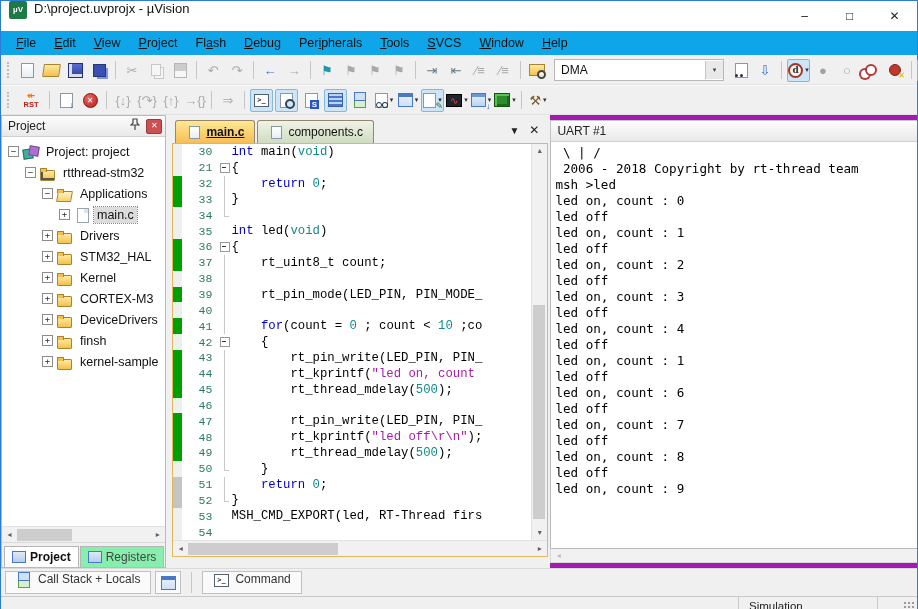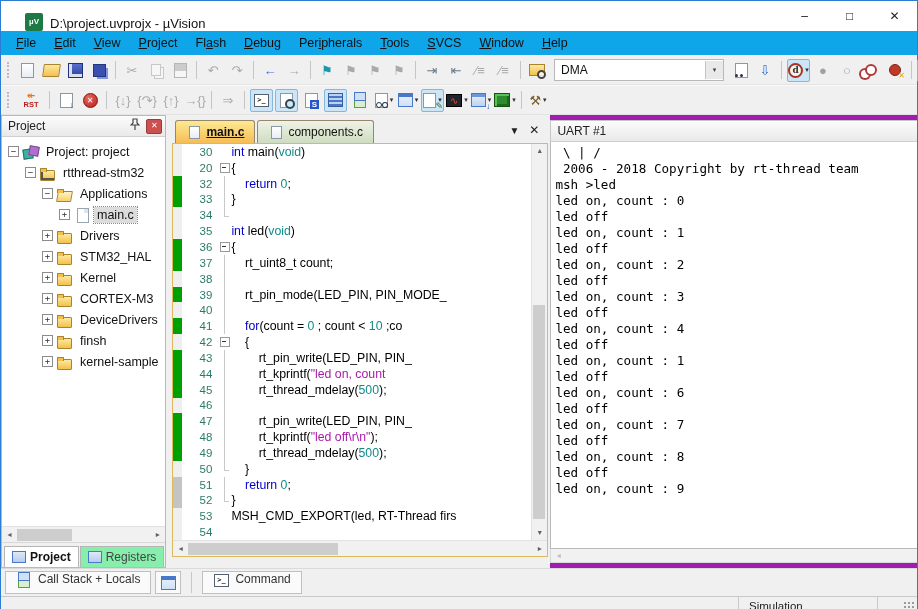--- a/index.html
+++ b/index.html
@@ -1,20 +1,20 @@
 <!DOCTYPE html>
 <html><head>
 <meta charset="utf-8">
 <style>
   html,body{margin:0;padding:0}
   body{width:918px;height:609px;font-family:"Liberation Sans","DejaVu Sans",sans-serif;background:#fff;overflow:hidden}
   .window{width:916px;height:607px;border:1px solid #2b7cd3;display:flex;flex-direction:column;background:#f0f0f0;box-sizing:content-box}
 
   
-  .titlebar{flex:0 0 30px;background:#fff;display:flex;align-items:flex-end;padding-left:24px}
+  .titlebar{flex:0 0 30px;background:#fff;display:flex;align-items:flex-start;padding-left:8px}
   .appicon{width:18px;height:18px;background:#1d7a44;color:#fff;font:bold 8px/18px "Liberation Sans",sans-serif;text-align:center;border-radius:2px;margin-right:7px;flex:0 0 auto}
   .title{font-size:13px;color:#111;flex:1;white-space:nowrap}
   .wctrl{width:45px;height:30px;display:flex;align-items:center;justify-content:center;font-size:12px;color:#222}
 
   
   .menubar{flex:0 0 24px;background:#0ea5e9;display:flex;align-items:flex-start;padding-left:6px}
   .mi{padding:0 9px;font-size:12.5px;color:#111;line-height:24px;white-space:nowrap}
 
   
   .toolbar{flex:0 0 28px;background:#f0f0f0;display:flex;align-items:center;padding-left:4px;border-top:1px solid #fafafa;border-bottom:1px solid #e3e3e3}
@@ -112,21 +112,21 @@
 
   
   .editor{width:376px;display:flex;flex-direction:column;flex:0 0 auto}
   .etabs{flex:0 0 28px;display:flex;align-items:flex-end;background:#f0f0f0;padding-left:3px}
   .etab{height:22px;display:flex;align-items:center;gap:4px;padding:0 10px;border:1px solid #97876a;border-bottom:none;border-radius:3px 3px 0 0;font-size:12px;margin-right:2px;color:#111}
   .etab.active{background:linear-gradient(#fde992,#f6bd55);font-weight:bold;text-decoration:underline}
   .etab.inactive{background:linear-gradient(#eef3e6,#cfdcc0)}
   .etabs-right{margin-left:auto;display:flex;align-items:center;gap:10px;padding:0 9px 6px 0;color:#222;font-size:10px}
   .codewrap{flex:0 0 412px;border:1px solid #dcb85e;background:#fff;display:flex;flex-direction:column;box-sizing:border-box}
   .code-row{flex:1;display:flex;overflow:hidden}
-  .codecol{flex:1;overflow:hidden;font-family:Liberation Sans, sans-serif;font-size:12.3px}
+  .codecol{flex:1;overflow:hidden;font-family:Liberation Mono, monospace;font-size:12.3px}
   .cl{height:15.85px;display:flex;align-items:center}
   .cov{width:9px;align-self:stretch;background:#efefef;flex:0 0 auto}
   .cov.g{background:#00a000}
   .cov.y{background:#c4c4c4}
   .lno{width:30px;text-align:right;padding-right:6px;color:#2a7a6a;font-size:11.5px;flex:0 0 auto}
   .fold{width:13px;flex:0 0 auto;position:relative;align-self:stretch}
   .f-m::before{content:"";position:absolute;left:2px;top:3px;width:8px;height:8px;border:1px solid #9a9a9a;background:#fff}
   .f-m::after{content:"";position:absolute;left:4px;top:7px;width:4px;height:1px;background:#333}
   .f-v::before{content:"";position:absolute;left:6px;top:0;bottom:0;width:1px;background:#c9c9c9}
   .f-e::before{content:"";position:absolute;left:6px;top:0;height:55%;width:1px;background:#c9c9c9}
@@ -428,21 +428,21 @@
         <div class="code-row">
           <div class="codecol" id="codecol">
               <div class="cl">
                 <span class="cov"></span>
                 <span class="lno">30</span>
                 <span class="fold"></span>
                 <span class="ct"><span class="s-kw">int</span><span class="s-pl"> main(</span><span class="s-num">void</span><span class="s-pl">)</span></span>
               </div>
               <div class="cl">
                 <span class="cov"></span>
-                <span class="lno">20</span>
+                <span class="lno">21</span>
                 <span class="fold f-m"></span>
                 <span class="ct"><span class="s-pl">{</span></span>
               </div>
               <div class="cl">
                 <span class="cov g"></span>
                 <span class="lno">32</span>
                 <span class="fold f-v"></span>
                 <span class="ct"><span class="s-pl">    </span><span class="s-kw">return</span><span class="s-pl"> </span><span class="s-num">0</span><span class="s-pl">;</span></span>
               </div>
               <div class="cl">

